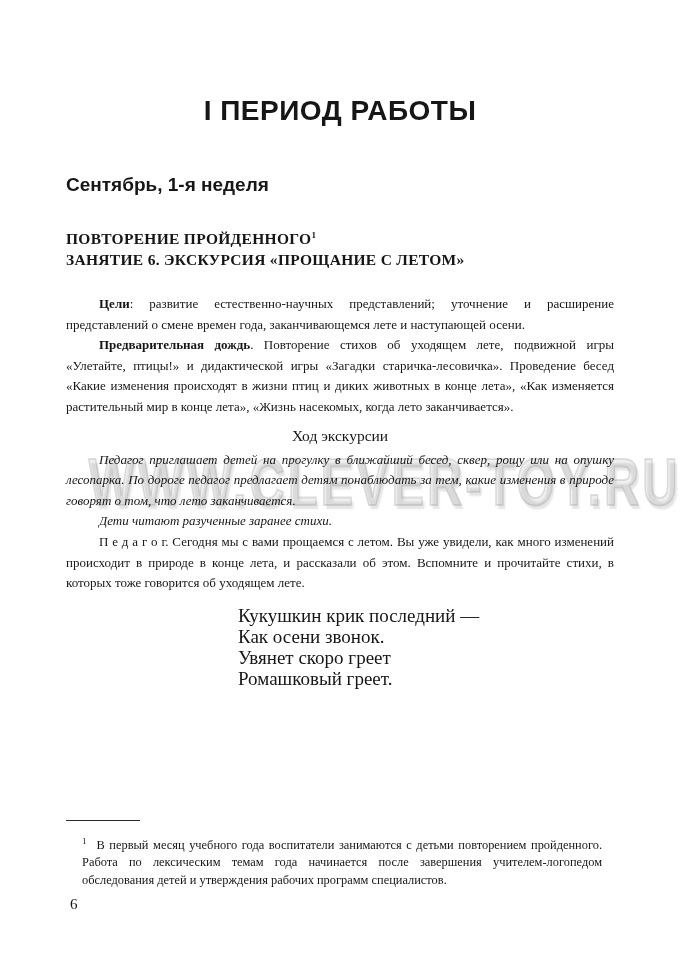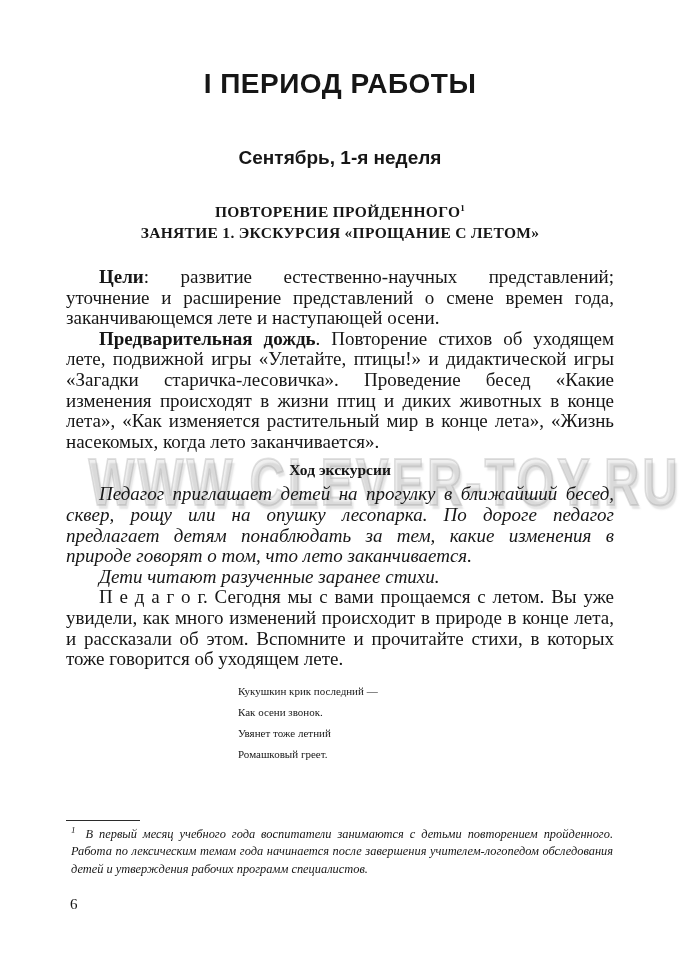--- a/index.html
+++ b/index.html
@@ -9,93 +9,93 @@
     height: 960px;
     background: #ffffff;
     overflow: hidden;
     font-family: "Liberation Serif", "DejaVu Serif", serif;
     color: #161616;
   }
   .content {
     position: relative;
     z-index: 2;
     padding: 68px 66px 0 66px;
+    margin-top: 27px;
   }
   .period-title {
     font-family: "Liberation Sans", "DejaVu Sans", sans-serif;
     font-weight: bold;
     font-size: 28px;
     letter-spacing: 0.5px;
     text-align: center;
     line-height: 32px;
   }
   .week-title {
     font-family: "Liberation Sans", "DejaVu Sans", sans-serif;
     font-weight: bold;
     font-size: 19px;
-    text-align: center;
+    text-align: left;
     margin-top: 46px;
     line-height: 24px;
   }
   .lesson-heading {
     margin-top: 31px;
-    text-align: center;
+    text-align: left;
     font-weight: bold;
     font-size: 15.5px;
     line-height: 21px;
     letter-spacing: 0.3px;
   }
   .fnref {
     font-size: 9px;
     vertical-align: super;
     line-height: 0;
   }
   .body-wrap { margin-top: 24px; }
   .body-p {
     margin: 0;
-    font-size: 19px;
+    font-size: 13px;
     line-height: 20.6px;
     text-align: justify;
     text-indent: 33px;
     font-family: Liberation Serif, serif;
   }
   .body-p .lead { font-weight: bold; }
   .italic { font-style: italic; }
   .section-heading {
-    font-weight: bold;
+    font-weight: normal;
     font-size: 15.5px;
     text-align: center;
     margin: 7px 0 4px 0;
     line-height: 21px;
   }
   .poem {
     margin: 11px 0 0 172px;
-    font-size: 11px;
+    font-size: 19px;
     line-height: 21px;
   }
   .poem-line { white-space: nowrap; }
   .footnote {
     position: absolute;
     left: 66px;
     right: 62px;
     top: 820px;
     z-index: 2;
   }
   .footnote-rule {
     width: 74px;
     height: 0;
     border-top: 1.2px solid #2b2b2b;
     margin-bottom: 5px;
   }
   .footnote-text {
-    margin: 5px;
+    margin: 16px;
     font-size: 12.4px;
     line-height: 17.4px;
     text-align: justify;
-    font-style: italic;
   }
   .footnote-marker {
     vertical-align: super;
     font-size: 9px;
     line-height: 0;
     margin-right: 10px;
   }
   .page-number {
     position: absolute;
     left: 70px;
@@ -132,21 +132,21 @@
   <div class="watermark">WWW.CLEVER-TOY.RU</div>
 
   <div class="content">
 
     <div class="period-title">I ПЕРИОД РАБОТЫ</div>
 
     <div class="week-title">Сентябрь, 1-я неделя</div>
 
     <div class="lesson-heading">
       <div><span>ПОВТОРЕНИЕ ПРОЙДЕННОГО</span><span class="fnref">1</span></div>
-      <div>ЗАНЯТИЕ 1. ЭКСКУРСИЯ «ПРОЩАНИЕ С ЛЕТОМ»</div>
+      <div>ЗАНЯТИЕ 6. ЭКСКУРСИЯ «ПРОЩАНИЕ С ЛЕТОМ»</div>
     </div>
 
     <div class="body-wrap">
 
       <p class="body-p"><span class="lead">Цели</span><span>: развитие естественно-научных представлений; уточнение и расширение представлений о смене времен года, заканчивающемся лете и наступающей осени.</span></p>
 
       <p class="body-p"><span class="lead">Предварительная дождь</span><span>. Повторение стихов об уходящем лете, подвижной игры «Улетайте, птицы!» и дидактической игры «Загадки старичка-лесовичка». Проведение бесед «Какие изменения происходят в жизни птиц и диких животных в конце лета», «Как изменяется растительный мир в конце лета», «Жизнь насекомых, когда лето заканчивается».</span></p>
 
       <div class="section-heading">Ход экскурсии</div>
 
@@ -154,21 +154,21 @@
 
 
 
       <p class="body-p italic">Дети читают разученные заранее стихи.</p>
 
       <p class="body-p"><span>П е д а г о г.</span><span> Сегодня мы с вами прощаемся с летом. Вы уже увидели, как много изменений происходит в природе в конце лета, и рассказали об этом. Вспомните и прочитайте стихи, в которых тоже говорится об уходящем лете.</span></p>
 
       <div class="poem">
         <div class="poem-line">Кукушкин крик последний —</div>
         <div class="poem-line">Как осени звонок.</div>
-        <div class="poem-line">Увянет тоже летний</div>
+        <div class="poem-line">Увянет скоро греет</div>
         <div class="poem-line">Ромашковый греет.</div>
       </div>
 
     </div>
   </div>
 
   <div class="footnote">
     <div class="footnote-rule"></div>
     <p class="footnote-text"><span class="footnote-marker">1</span><span>В первый месяц учебного года воспитатели занимаются с детьми повторением пройденного. Работа по лексическим темам года начинается после завершения учителем-логопедом обследования детей и утверждения рабочих программ специалистов.</span></p>
   </div>

